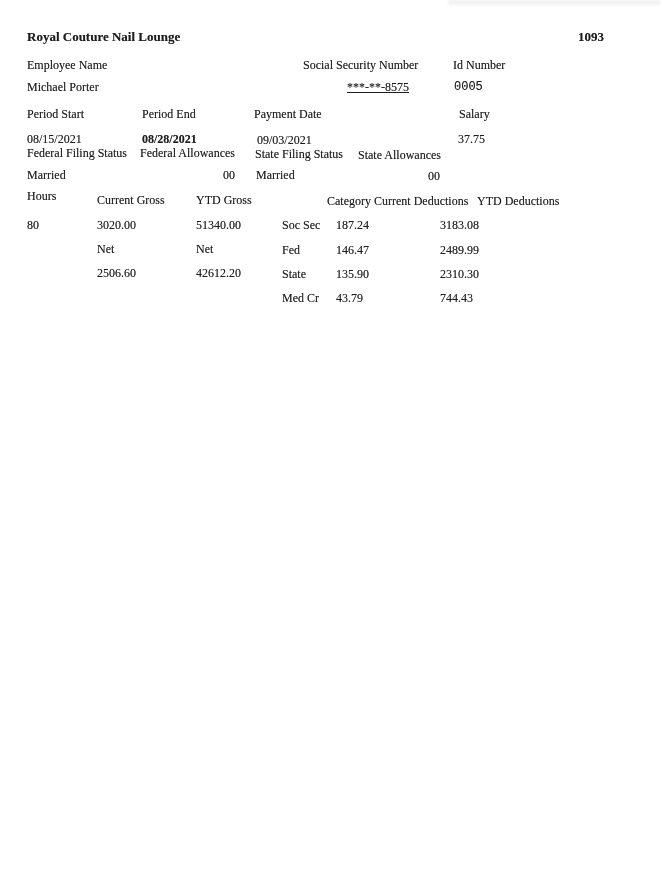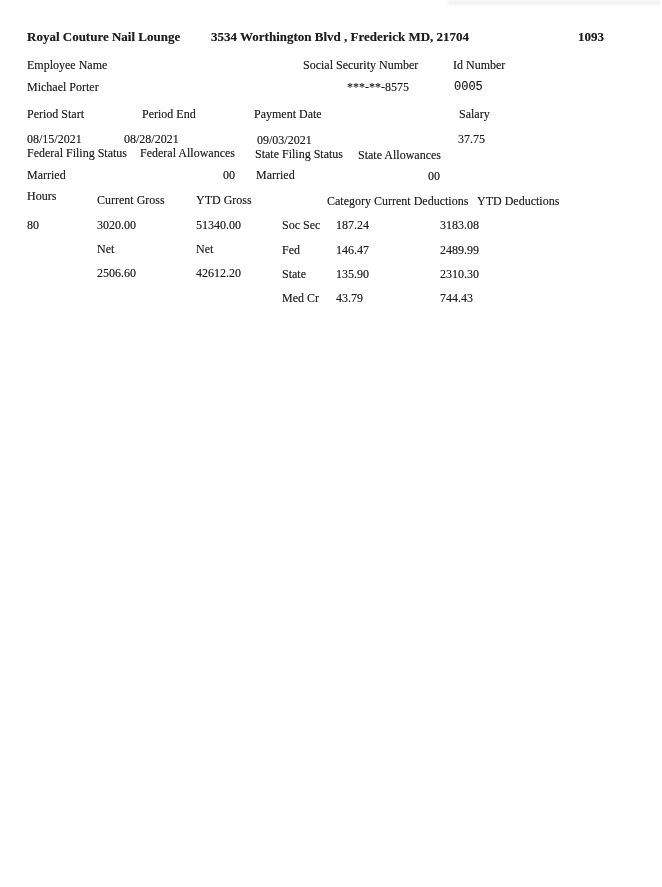--- a/index.html
+++ b/index.html
@@ -48,38 +48,37 @@
 </style>
 </head>
 <body>
 
 <div class="page">
 
   <div class="artifact artifact-top"></div>
   <div class="artifact artifact-bottom"></div>
 
   <span class="t bold" style="left:27px; top:30px;">Royal Couture Nail Lounge</span>
-  <span class="t bold" style="left:211px; top:30px;">3534 Worthington Blvd , Frederick MD, 21704</span>
   <span class="t bold" style="left:578px; top:30px;">1093</span>
 
   <span class="t" style="left:27px; top:59px;">Employee Name</span>
   <span class="t" style="left:303px; top:59px;">Social Security Number</span>
   <span class="t" style="left:453px; top:59px;">Id Number</span>
 
   <span class="t" style="left:27px; top:81px;">Michael Porter</span>
-  <span class="t" style="left:347px; top:81px;">***-**-8575</span>
+  <span class="t" style="left:347px; top:81px;text-decoration:underline;">***-**-8575</span>
   <span class="t" style="left:454px; top:81px;font-family:Liberation Mono, monospace;">0005</span>
 
   <span class="t" style="left:27px; top:108px;">Period Start</span>
   <span class="t" style="left:142px; top:108px;">Period End</span>
   <span class="t" style="left:254px; top:108px;">Payment Date</span>
   <span class="t" style="left:459px; top:108px;">Salary</span>
 
   <span class="t" style="left:27px; top:133px;">08/15/2021</span>
-  <span class="t" style="left:124px; top:133px;">08/28/2021</span>
+  <span class="t" style="left:142px; top:133px;font-weight:bold;">08/28/2021</span>
   <span class="t" style="left:257px; top:134px;">09/03/2021</span>
   <span class="t" style="left:458px; top:133px;">37.75</span>
 
   <span class="t" style="left:27px; top:147px;">Federal Filing Status</span>
   <span class="t" style="left:140px; top:147px;">Federal Allowances</span>
   <span class="t" style="left:255px; top:148px;">State Filing Status</span>
   <span class="t" style="left:358px; top:149px;">State Allowances</span>
 
   <span class="t" style="left:27px; top:169px;">Married</span>
   <span class="t" style="left:223px; top:169px;">00</span>

